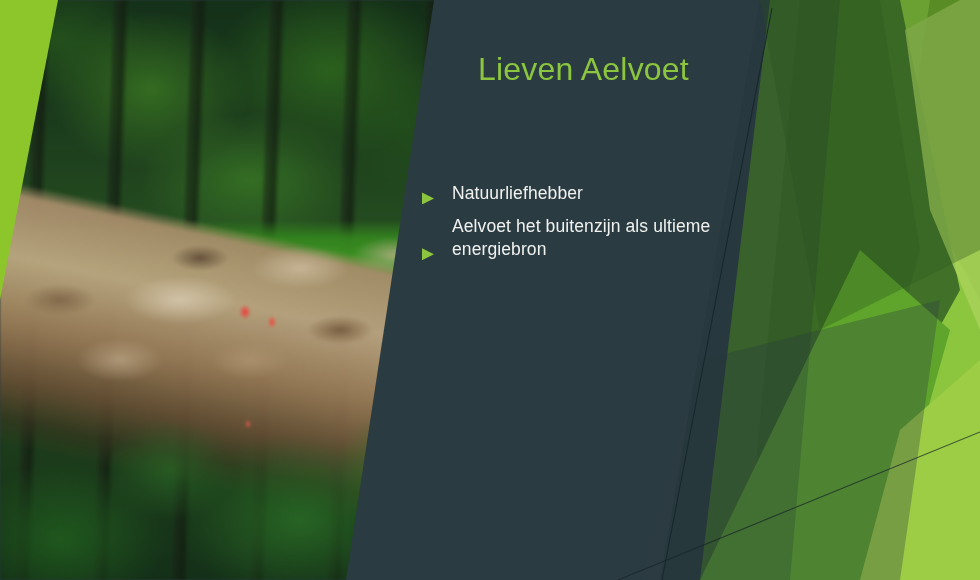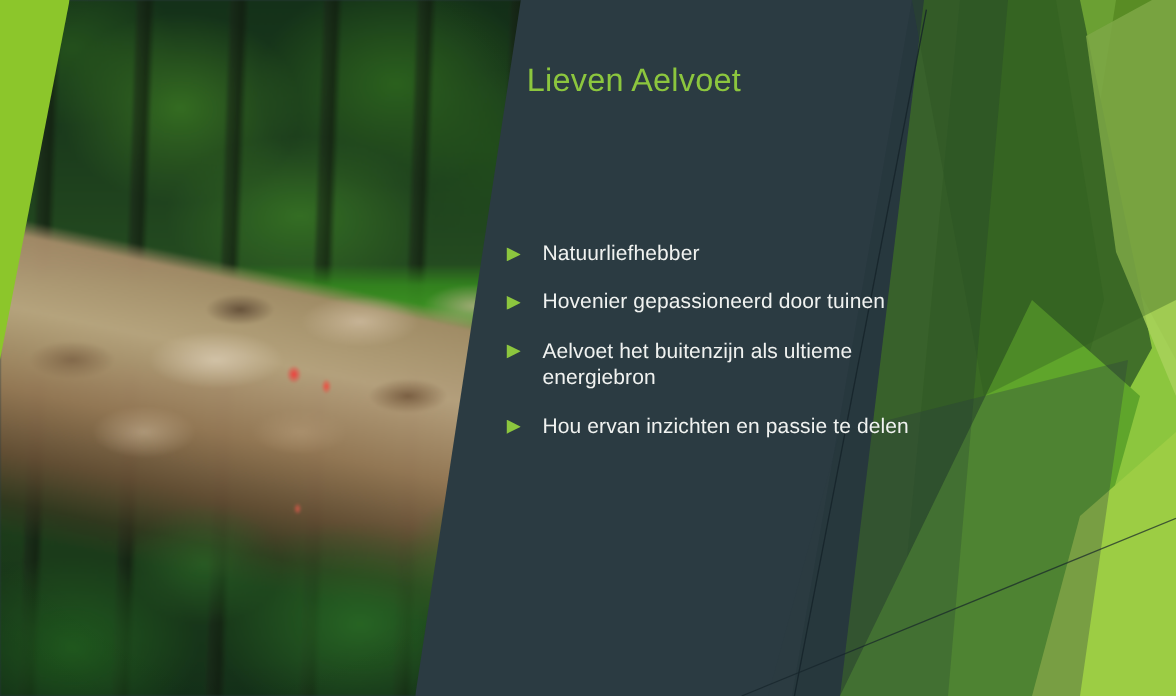--- a/index.html
+++ b/index.html
@@ -90,35 +90,34 @@
   .panel{
     position:absolute;left:0;top:0;width:980px;height:580px;
     background:#2b3b42;
     clip-path:polygon(434px 0, 980px 0, 980px 580px, 346px 580px);
   }
   
   .deco{position:absolute;left:0;top:0;width:980px;height:580px;pointer-events:none;}
   .deco svg{display:block;width:980px;height:580px;}
   
   .title{
-    position:absolute;left:439px;top:52px;width:470px;
+    position:absolute;left:478px;top:52px;width:470px;
     color:#8cc63e;
-    font-size:27px;
+    font-size:32px;
     font-weight:400;
     letter-spacing:.2px;
     line-height:1.12;
   }
   .bullets{
     position:absolute;left:422px;top:182px;width:360px;
   }
   .bullet{
     display:flex;
-    align-items:flex-start;
+    align-items:flex-end;
     margin-bottom:11px;
-    margin-top:18px;
   }
   .bullet-marker{
     flex:0 0 auto;
     width:12px;height:12px;
     margin-top:6px;margin-right:18px;
     background:#8cc63e;
     clip-path:polygon(0 0, 100% 50%, 0 100%);
   }
   .bullet-text{
     color:#f0f2f0;
@@ -160,25 +159,17 @@
 
   <div class="title">Lieven Aelvoet</div>
 
   <div class="bullets">
     <div class="bullet">
       <span class="bullet-marker"></span>
       <span class="bullet-text">Natuurliefhebber</span>
     </div>
     <div class="bullet">
       <span class="bullet-marker"></span>
-      <span class="bullet-text">Hovenier gepassioneerd door tuinen</span>
-    </div>
-    <div class="bullet">
-      <span class="bullet-marker"></span>
       <span class="bullet-text">Aelvoet het buitenzijn als ultieme energiebron</span>
-    </div>
-    <div class="bullet">
-      <span class="bullet-marker"></span>
-      <span class="bullet-text">Hou ervan inzichten en passie te delen</span>
     </div>
   </div>
 
 </div>
 
 </body></html>

